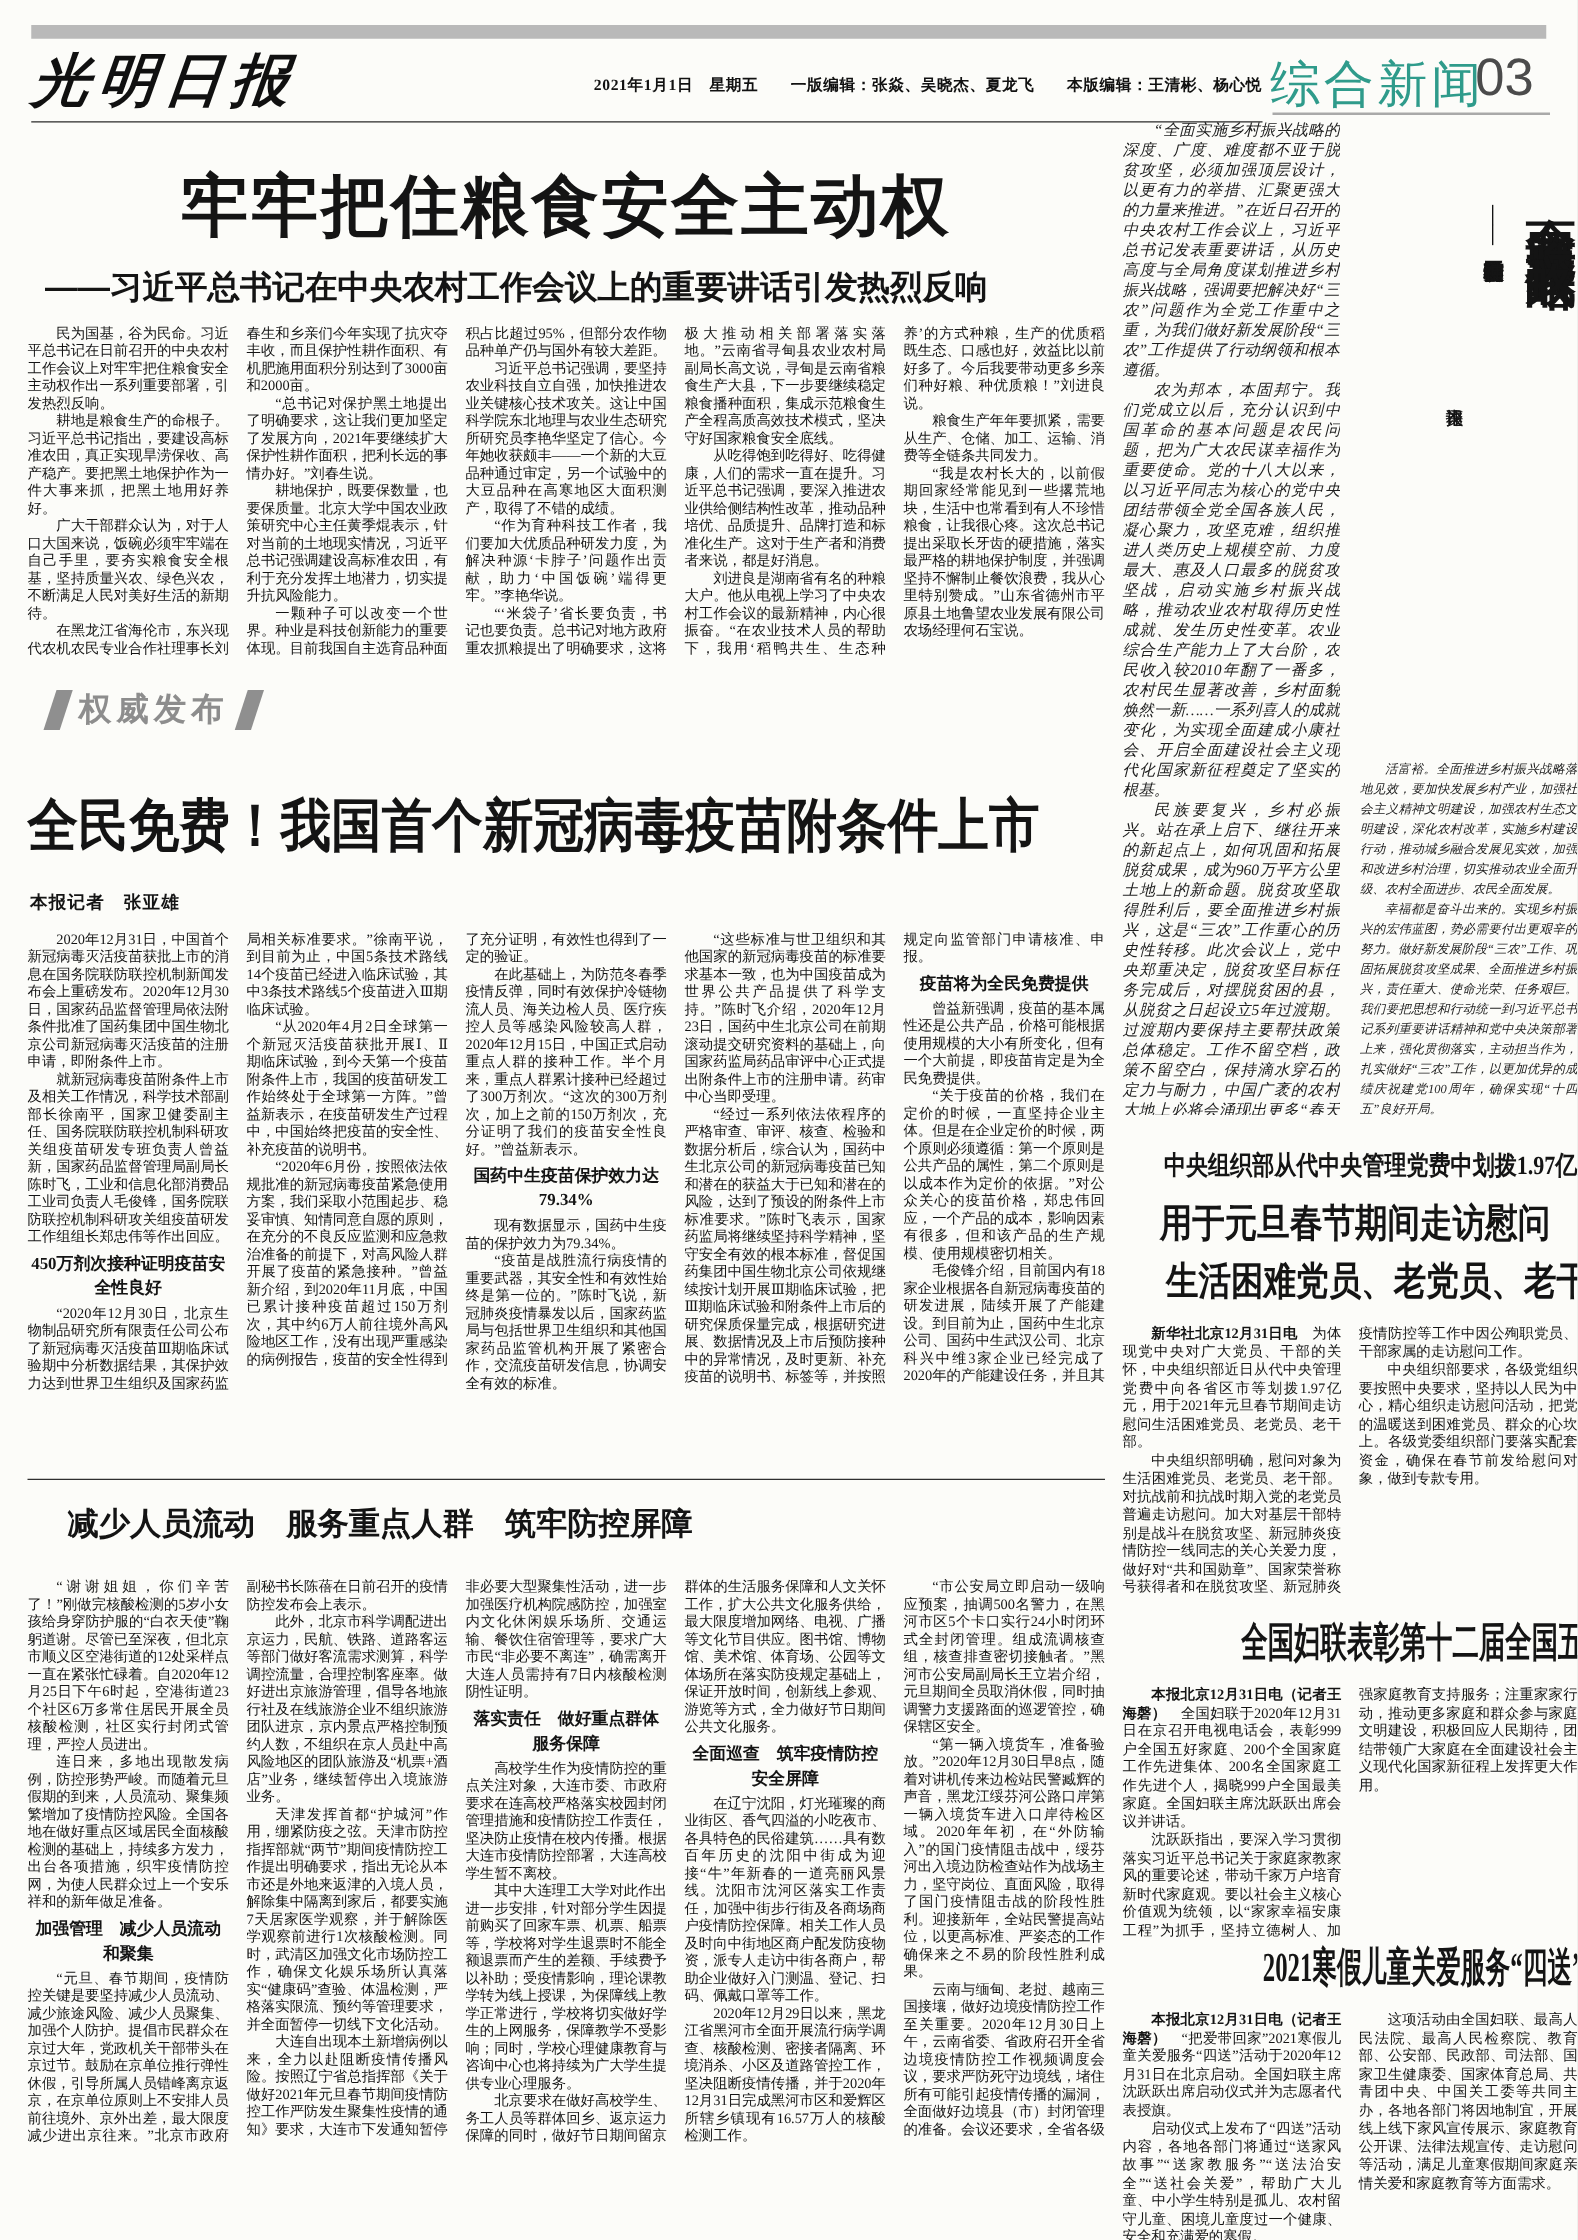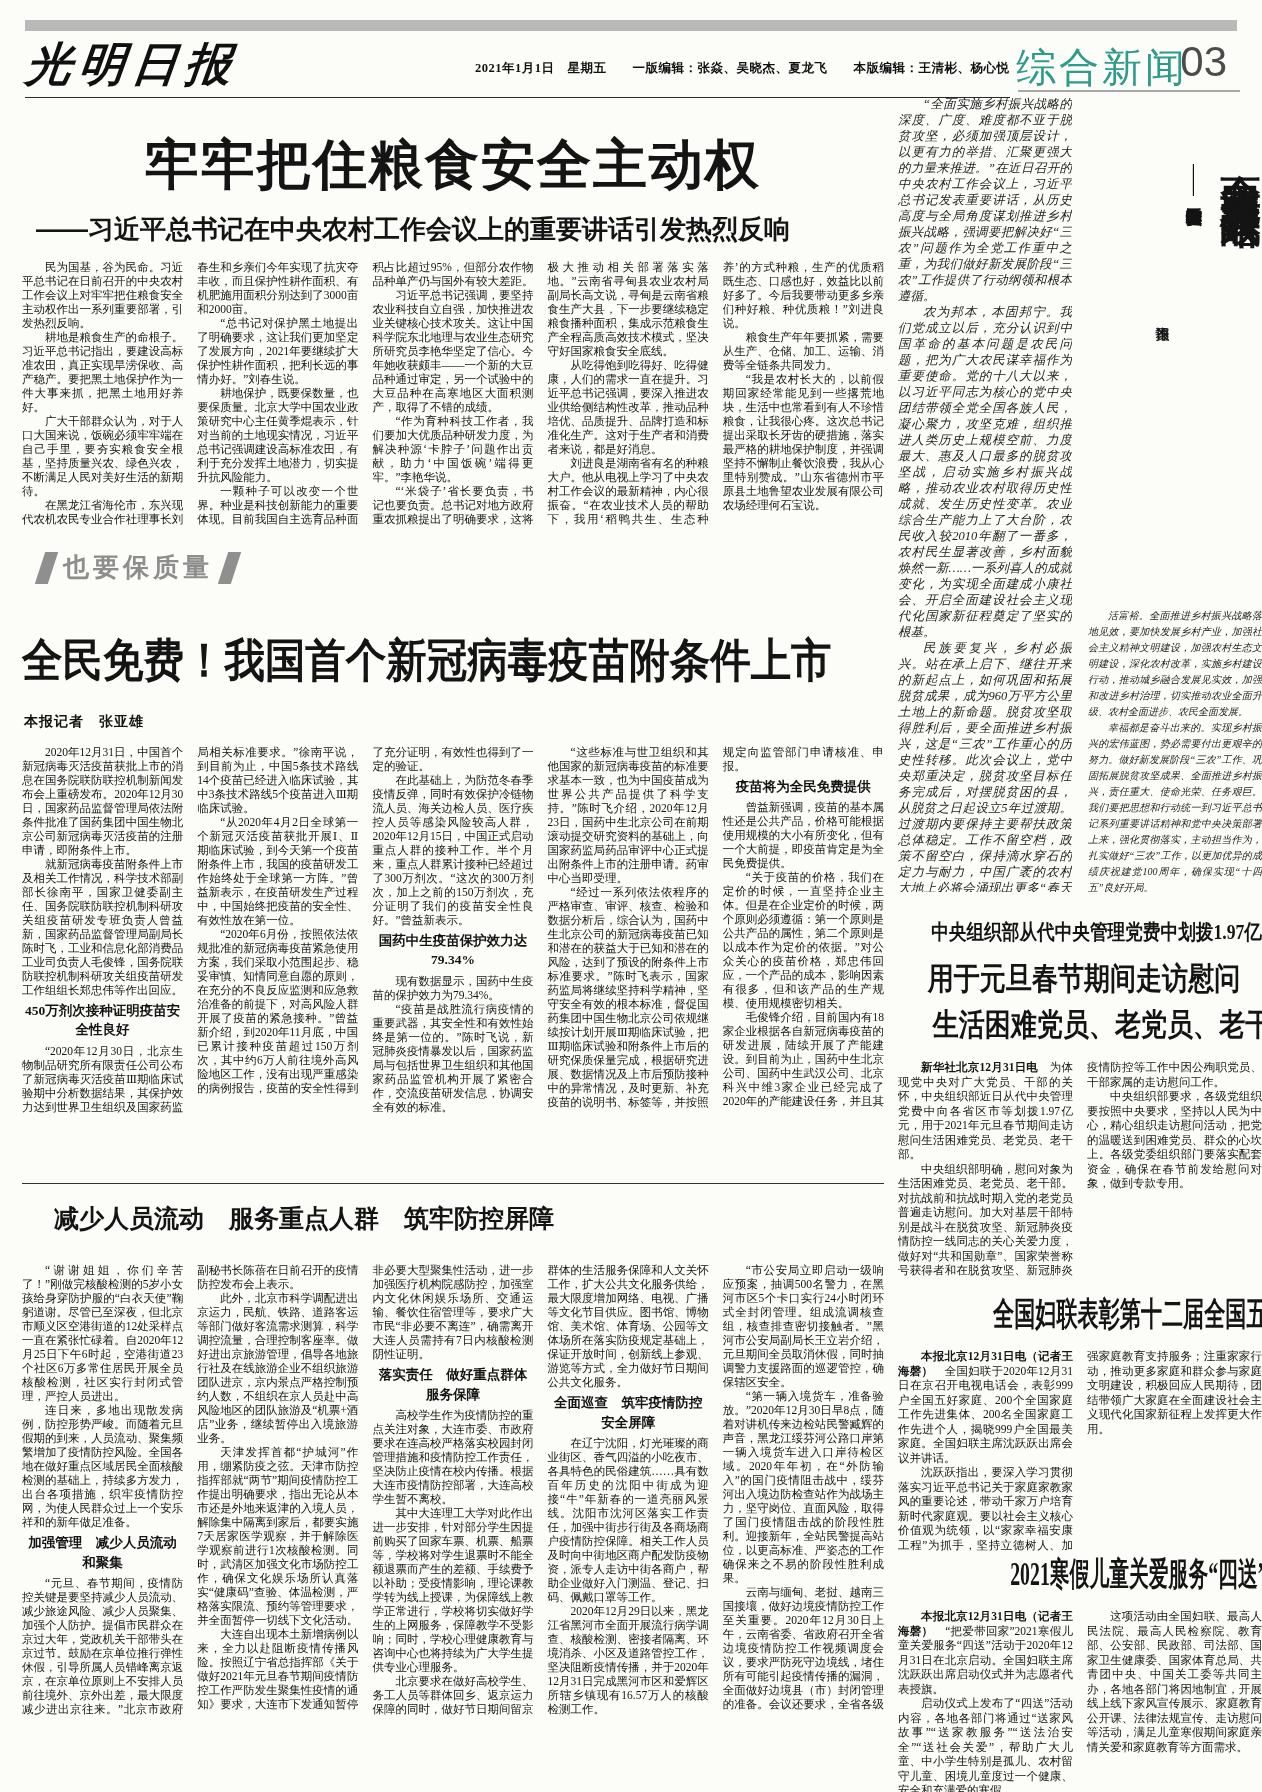--- a/index.html
+++ b/index.html
@@ -105,33 +105,33 @@
         <p class="fp">“‘米袋子’省长要负责，书记也要负责。总书记对地方政府重农抓粮提出了明确要求，这将极大推动相关部署落实落地。”云南省寻甸县农业农村局副局长高文说，寻甸是云南省粮食生产大县，下一步要继续稳定粮食播种面积，集成示范粮食生产全程高质高效技术模式，坚决守好国家粮食安全底线。</p>
         <p class="fp">从吃得饱到吃得好、吃得健康，人们的需求一直在提升。习近平总书记强调，要深入推进农业供给侧结构性改革，推动品种培优、品质提升、品牌打造和标准化生产。这对于生产者和消费者来说，都是好消息。</p>
         <p class="fp">刘进良是湖南省有名的种粮大户。他从电视上学习了中央农村工作会议的最新精神，内心很振奋。“在农业技术人员的帮助下，我用‘稻鸭共生、生态种养’的方式种粮，生产的优质稻既生态、口感也好，效益比以前好多了。今后我要带动更多乡亲们种好粮、种优质粮！”刘进良说。</p>
         <p class="fp">粮食生产年年要抓紧，需要从生产、仓储、加工、运输、消费等全链条共同发力。</p>
         <p class="fp">“我是农村长大的，以前假期回家经常能见到一些撂荒地块，生活中也常看到有人不珍惜粮食，让我很心疼。这次总书记提出采取长牙齿的硬措施，落实最严格的耕地保护制度，并强调坚持不懈制止餐饮浪费，我从心里特别赞成。”山东省德州市平原县土地鲁望农业发展有限公司农场经理何石宝说。</p>
       </div>
   </div>
 
   <div class="abs authority">
     <span class="slash"></span>
-    <span class="txt">也要保质量</span>
+    <span class="txt">权威发布</span>
     <span class="slash"></span>
   </div>
 
   <div class="abs vaccine-wrap">
     <h1 class="h-vaccine"><span>全民免费！我国首个新冠病毒疫苗附条件上市</span></h1>
     <div class="vaccine-byline">本报记者　张亚雄</div>
     <div class="vaccine-body body-cols cols5">
         <p class="fp">2020年12月31日，中国首个新冠病毒灭活疫苗获批上市的消息在国务院联防联控机制新闻发布会上重磅发布。2020年12月30日，国家药品监督管理局依法附条件批准了国药集团中国生物北京公司新冠病毒灭活疫苗的注册申请，即附条件上市。</p>
         <p class="fp">就新冠病毒疫苗附条件上市及相关工作情况，科学技术部副部长徐南平，国家卫健委副主任、国务院联防联控机制科研攻关组疫苗研发专班负责人曾益新，国家药品监督管理局副局长陈时飞，工业和信息化部消费品工业司负责人毛俊锋，国务院联防联控机制科研攻关组疫苗研发工作组组长郑忠伟等作出回应。</p>
         <p class="fh">450万剂次接种证明疫苗安全性良好</p>
         <p class="fp">“2020年12月30日，北京生物制品研究所有限责任公司公布了新冠病毒灭活疫苗Ⅲ期临床试验期中分析数据结果，其保护效力达到世界卫生组织及国家药监局相关标准要求。”徐南平说，到目前为止，中国5条技术路线14个疫苗已经进入临床试验，其中3条技术路线5个疫苗进入Ⅲ期临床试验。</p>
-        <p class="fp">“从2020年4月2日全球第一个新冠灭活疫苗获批开展Ⅰ、Ⅱ期临床试验，到今天第一个疫苗附条件上市，我国的疫苗研发工作始终处于全球第一方阵。”曾益新表示，在疫苗研发生产过程中，中国始终把疫苗的安全性、有效性放在第一位。</p>
+        <p class="fp">“从2020年4月2日全球第一个新冠灭活疫苗获批开展Ⅰ、Ⅱ期临床试验，到今天第一个疫苗附条件上市，我国的疫苗研发工作始终处于全球第一方阵。”曾益新表示，在疫苗研发生产过程中，中国始终把疫苗的安全性、补充疫苗的说明书。</p>
         <p class="fp">“2020年6月份，按照依法依规批准的新冠病毒疫苗紧急使用方案，我们采取小范围起步、稳妥审慎、知情同意自愿的原则，在充分的不良反应监测和应急救治准备的前提下，对高风险人群开展了疫苗的紧急接种。”曾益新介绍，到2020年11月底，中国已累计接种疫苗超过150万剂次，其中约6万人前往境外高风险地区工作，没有出现严重感染的病例报告，疫苗的安全性得到了充分证明，有效性也得到了一定的验证。</p>
         <p class="fp">在此基础上，为防范冬春季疫情反弹，同时有效保护冷链物流人员、海关边检人员、医疗疾控人员等感染风险较高人群，2020年12月15日，中国正式启动重点人群的接种工作。半个月来，重点人群累计接种已经超过了300万剂次。“这次的300万剂次，加上之前的150万剂次，充分证明了我们的疫苗安全性良好。”曾益新表示。</p>
         <p class="fh">国药中生疫苗保护效力达79.34%</p>
         <p class="fp">现有数据显示，国药中生疫苗的保护效力为79.34%。</p>
         <p class="fp">“疫苗是战胜流行病疫情的重要武器，其安全性和有效性始终是第一位的。”陈时飞说，新冠肺炎疫情暴发以后，国家药监局与包括世界卫生组织和其他国家药品监管机构开展了紧密合作，交流疫苗研发信息，协调安全有效的标准。</p>
         <p class="fp">“这些标准与世卫组织和其他国家的新冠病毒疫苗的标准要求基本一致，也为中国疫苗成为世界公共产品提供了科学支持。”陈时飞介绍，2020年12月23日，国药中生北京公司在前期滚动提交研究资料的基础上，向国家药监局药品审评中心正式提出附条件上市的注册申请。药审中心当即受理。</p>
         <p class="fp">“经过一系列依法依程序的严格审查、审评、核查、检验和数据分析后，综合认为，国药中生北京公司的新冠病毒疫苗已知和潜在的获益大于已知和潜在的风险，达到了预设的附条件上市标准要求。”陈时飞表示，国家药监局将继续坚持科学精神，坚守安全有效的根本标准，督促国药集团中国生物北京公司依规继续按计划开展Ⅲ期临床试验，把Ⅲ期临床试验和附条件上市后的研究保质保量完成，根据研究进展、数据情况及上市后预防接种中的异常情况，及时更新、补充疫苗的说明书、标签等，并按照规定向监管部门申请核准、申报。</p>
         <p class="fh">疫苗将为全民免费提供</p>
         <p class="fp">曾益新强调，疫苗的基本属性还是公共产品，价格可能根据使用规模的大小有所变化，但有一个大前提，即疫苗肯定是为全民免费提供。</p>
         <p class="fp">“关于疫苗的价格，我们在定价的时候，一直坚持企业主体。但是在企业定价的时候，两个原则必须遵循：第一个原则是公共产品的属性，第二个原则是以成本作为定价的依据。”对公众关心的疫苗价格，郑忠伟回应，一个产品的成本，影响因素有很多，但和该产品的生产规模、使用规模密切相关。</p>

